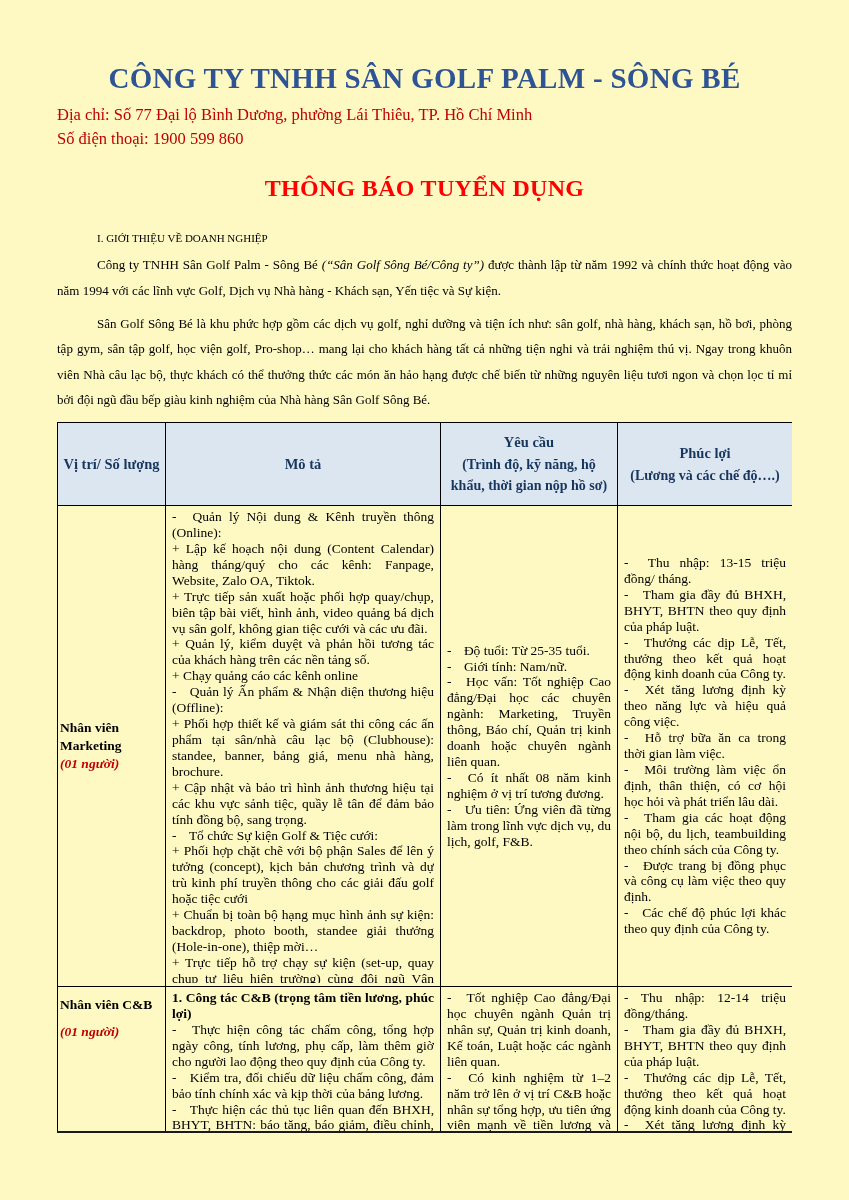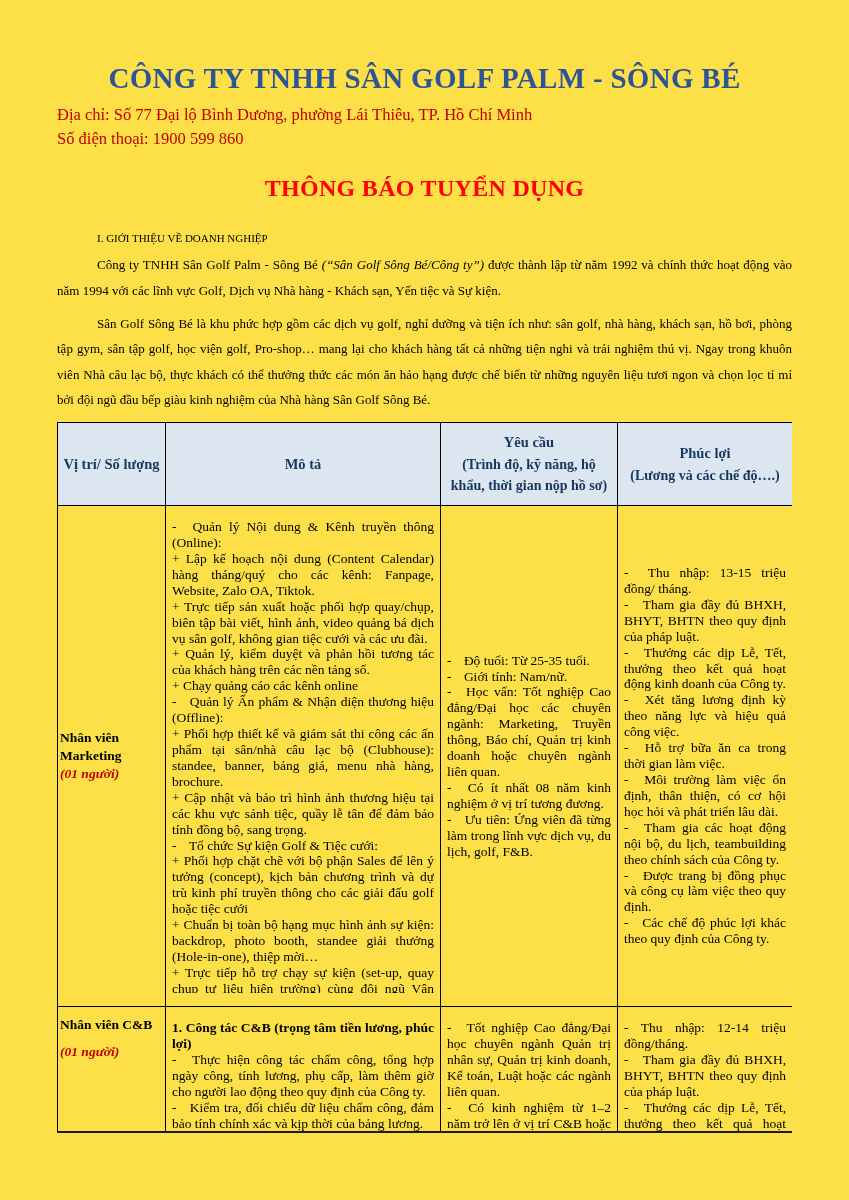--- a/index.html
+++ b/index.html
@@ -5,21 +5,21 @@
   :root{
     --brand-blue:#2F5496;
     --dark-red:#C00000;
     --bright-red:#FF0000;
     --header-bg:#DCE6F1;
     --header-text:#17365D;
   }
   *{box-sizing:border-box;}
   html,body{margin:0;padding:0;background:#e8e8e8;}
   .page{
-    width:849px;height:1200px;background:#fde047;margin:0 auto;
+    width:849px;height:1200px;background:#fef9c3;margin:0 auto;
     font-family:"Liberation Serif","DejaVu Serif",serif;
     color:#000;position:relative;overflow:hidden;
     padding:62px 57px 0 57px;
   }
   .company-name{
     color:var(--brand-blue);font-size:29px;font-weight:bold;
     text-align:center;line-height:1.15;letter-spacing:.3px;
   }
   .address-line,.phone-line{
     color:var(--dark-red);font-size:16.5px;text-align:left;line-height:1.45;
@@ -42,21 +42,21 @@
     border-bottom:2px solid #1a1a1a;
   }
   table{border-collapse:collapse;width:735px;table-layout:fixed;}
   th,td{border:1px solid #000;}
   th{
     background:var(--header-bg);color:var(--header-text);
     font-size:14.5px;font-weight:bold;text-align:center;
     line-height:1.55;padding:8px 4px;vertical-align:middle;height:71px;
   }
   th .sub{font-weight:bold;font-size:14px;}
-  td{font-size:13.5px;padding:13px 6px;vertical-align:top;}
+  td{font-size:13.5px;padding:3px 6px;vertical-align:top;}
   td.mid{vertical-align:middle;}
   td.pos-cell{text-align:left;padding:4px 2px;}
   .pos-name{font-weight:bold;line-height:1.35;}
   .pos-count{font-weight:bold;font-style:italic;color:var(--dark-red);line-height:1.35;}
   td.pos-cell.spread .pos-name{line-height:2.0;}
   td.pos-cell.spread .pos-count{line-height:2.0;}
   .line{
     margin:0;text-align:justify;line-height:1.18;
     white-space:pre-wrap;tab-size:5;
   }

